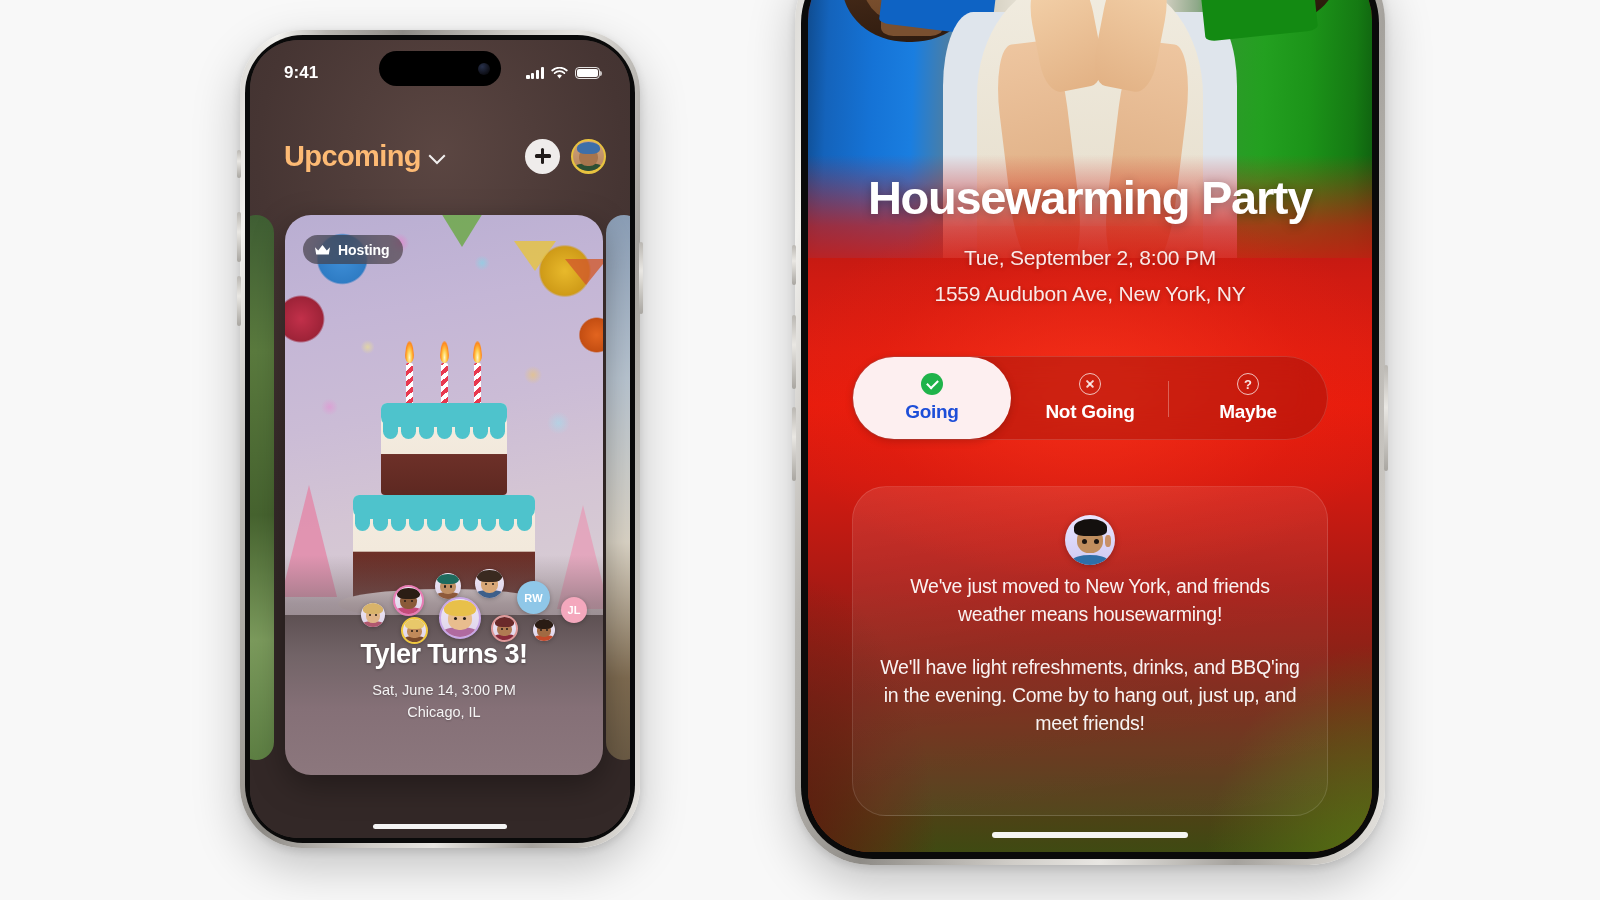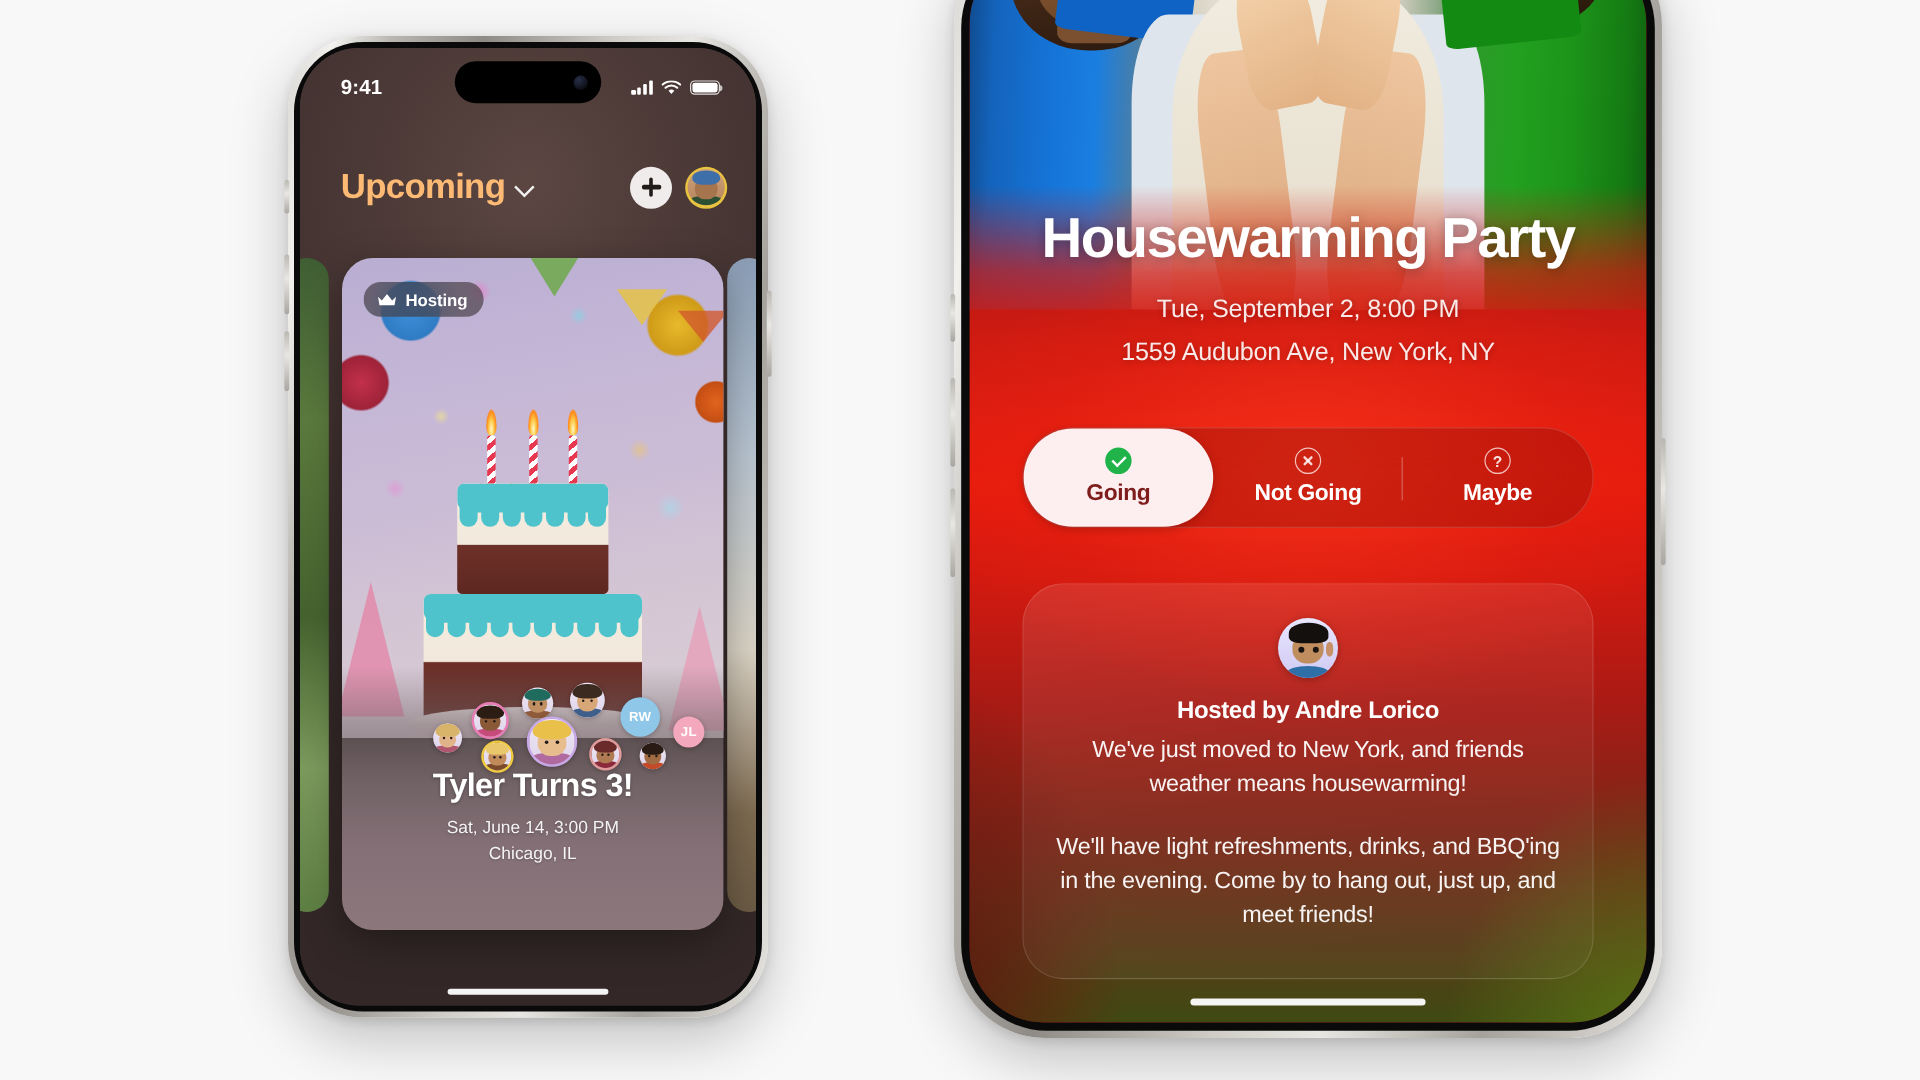--- a/index.html
+++ b/index.html
@@ -335,21 +335,21 @@
   }
   .rsvp-opt{
     flex:1; height:100%; display:flex; flex-direction:column;
     align-items:center; justify-content:center; gap:6px; position:relative;
   }
   .rsvp-opt.selected{
     background:#fdeff0; border-radius:42px;
     box-shadow:0 2px 8px rgba(0,0,0,.2);
   }
   .rsvp-opt .lbl{ font-size:19px; font-weight:700; letter-spacing:-.3px; color:#fff; }
-  .rsvp-opt.selected .lbl{ color:#7f1d1d; }
+  .rsvp-opt.selected .lbl{ color:#1d4ed8; }
   .divider{ position:absolute; right:0; top:24px; width:1px; height:36px; background:rgba(255,255,255,.3); }
   .ic-circ{ width:22px; height:22px; border-radius:50%; position:relative;
     display:flex; align-items:center; justify-content:center; }
   .ic-check{ background:#1fb34a; }
   .ic-check::after{ content:""; width:9px; height:5px; border-left:2.2px solid #fff;
     border-bottom:2.2px solid #fff; transform:rotate(-45deg) translate(1px,-1px); }
   .ic-x{ border:1.8px solid rgba(255,255,255,.72); }
   .ic-x::before,.ic-x::after{ content:""; position:absolute; width:10px; height:1.8px;
     background:rgba(255,255,255,.82); border-radius:1px; }
   .ic-x::before{ transform:rotate(45deg); }
@@ -657,21 +657,20 @@
 
         <div class="host-card">
           <div class="host-av">
             <div class="ha-shirt"></div>
             <div class="ha-face"></div>
             <div class="ha-eyeL"></div>
             <div class="ha-eyeR"></div>
             <div class="ha-hair"></div>
             <div class="ha-thumb"></div>
           </div>
-          <div class="host-name">Hosted by Andre Lorico</div>
           <div class="host-desc">We've just moved to New York, and friends weather means housewarming!</div>
           <div class="host-desc host-desc2">We'll have light refreshments, drinks, and BBQ'ing in the evening. Come by to hang out, just up, and meet friends!</div>
         </div>
       </div>
 
       <div class="home-ind"></div>
     </div>
   </div>
 
 </div>

